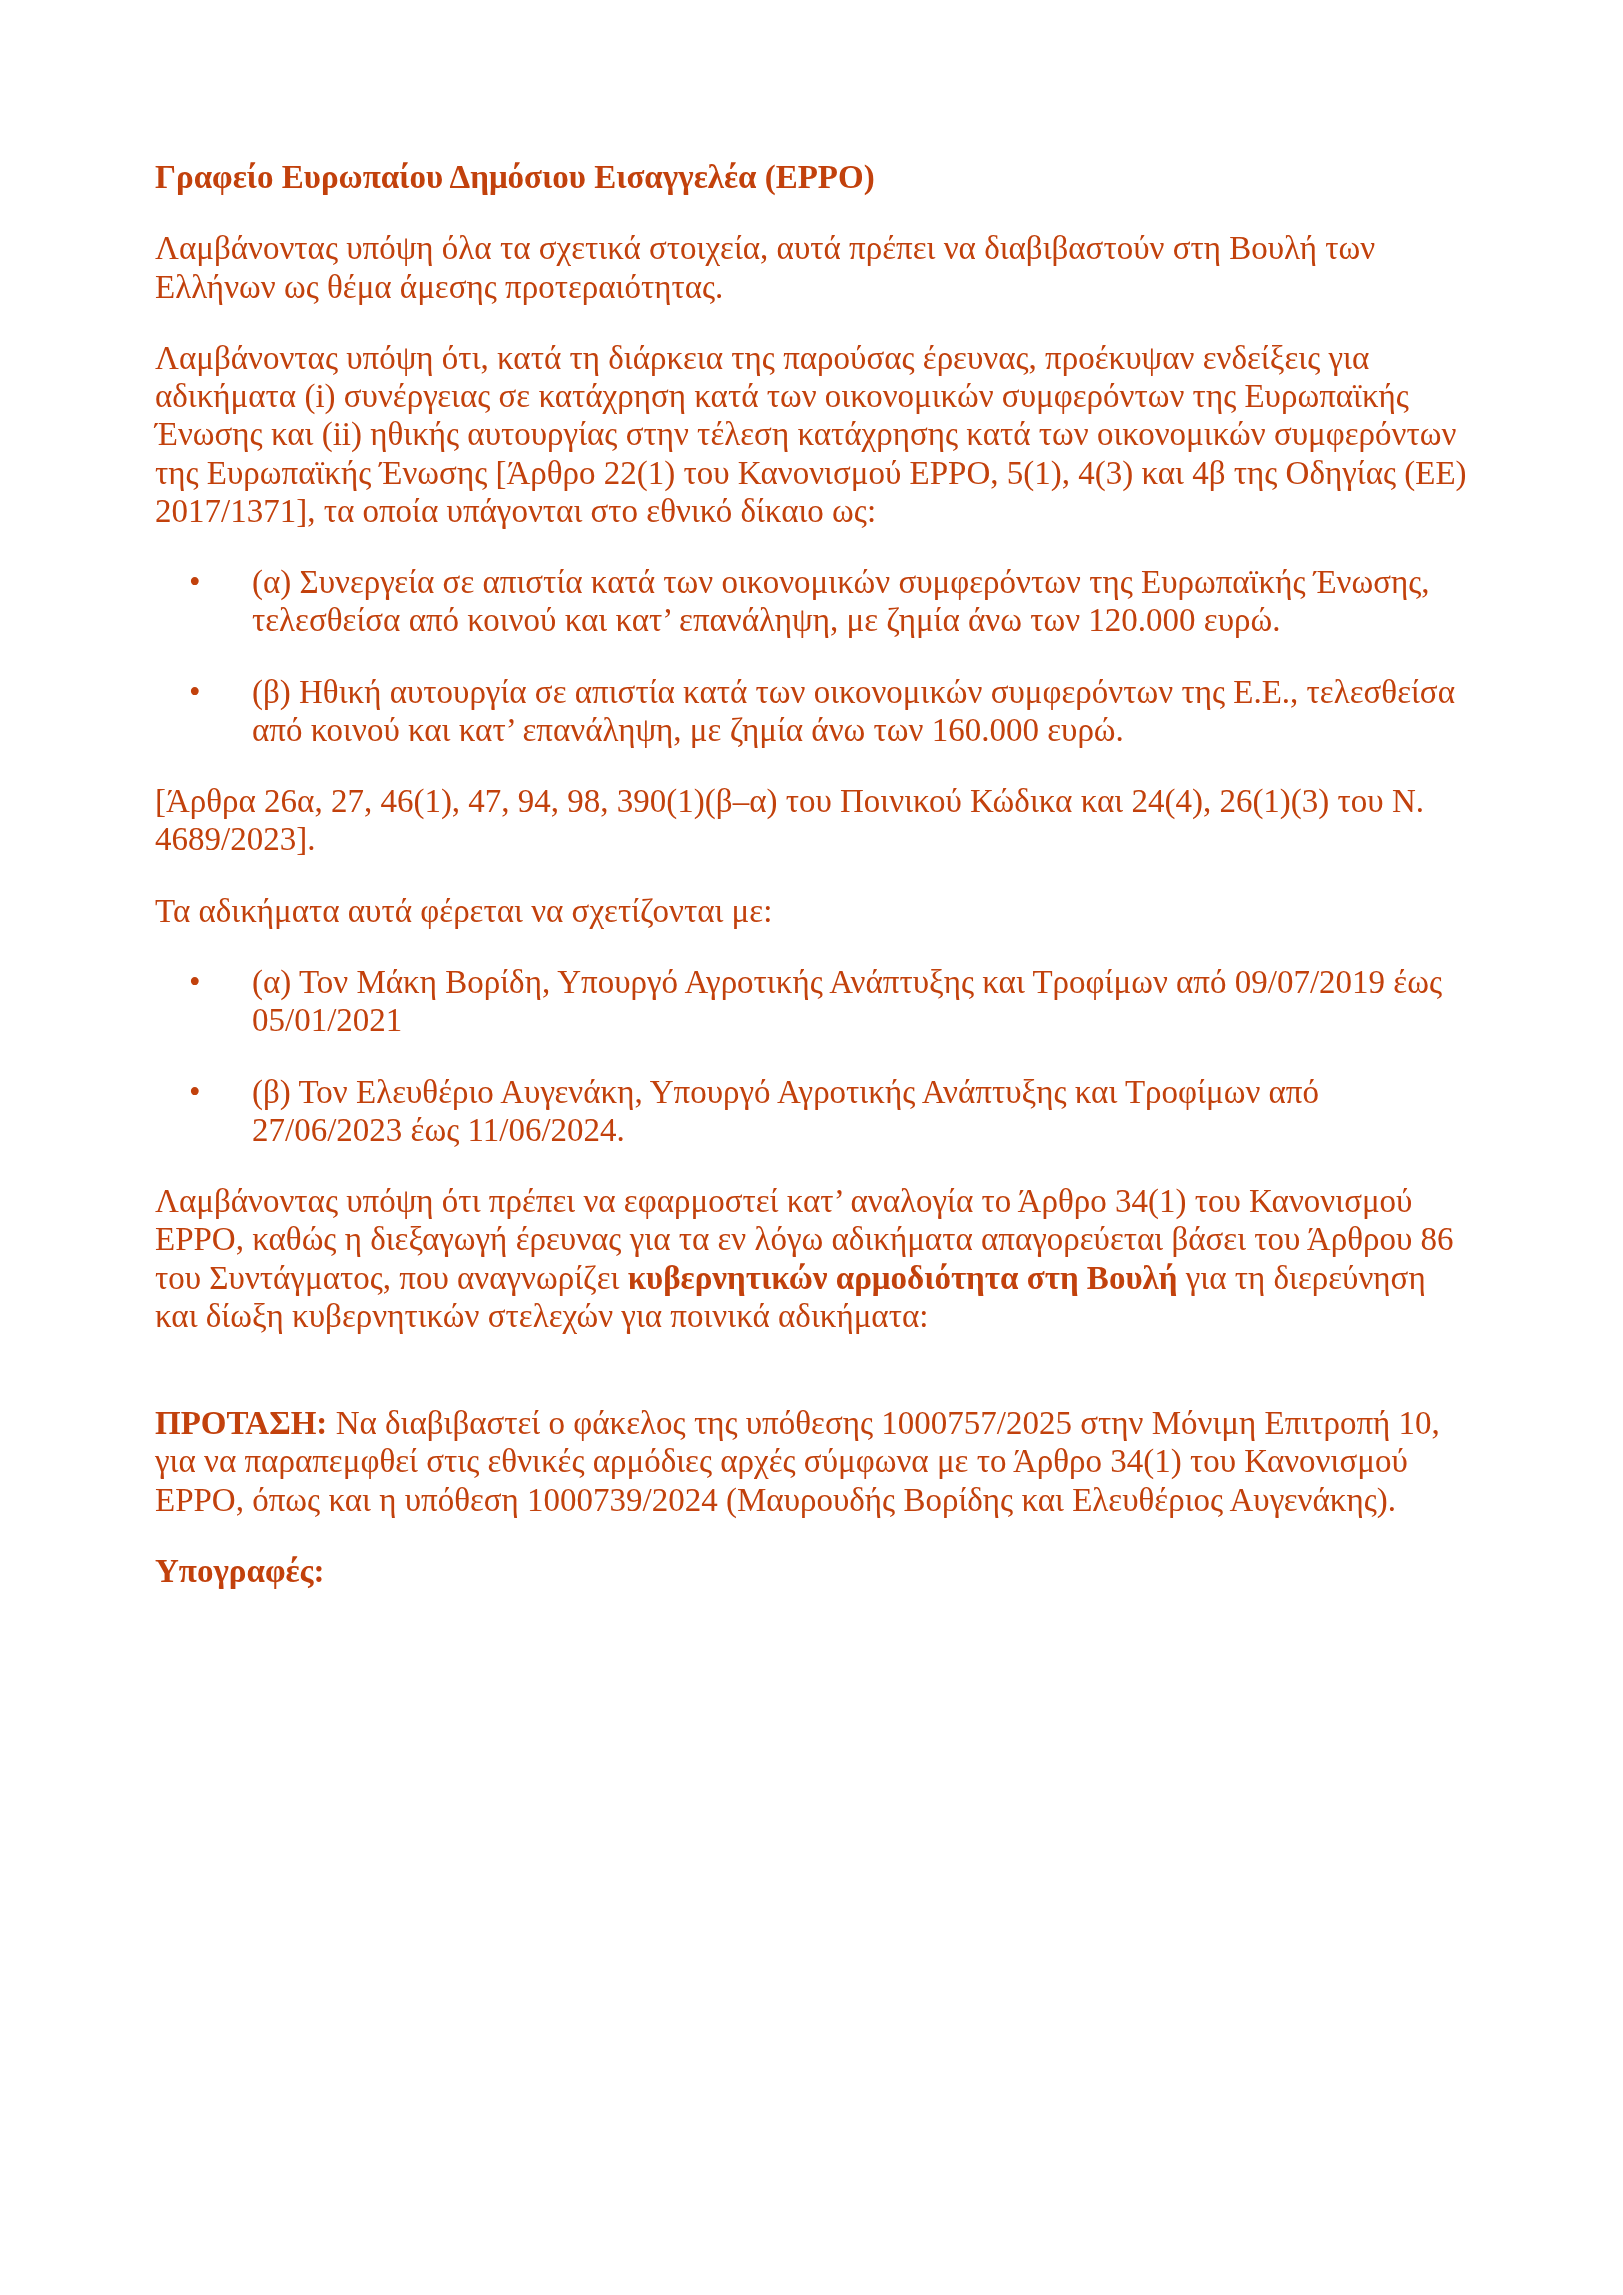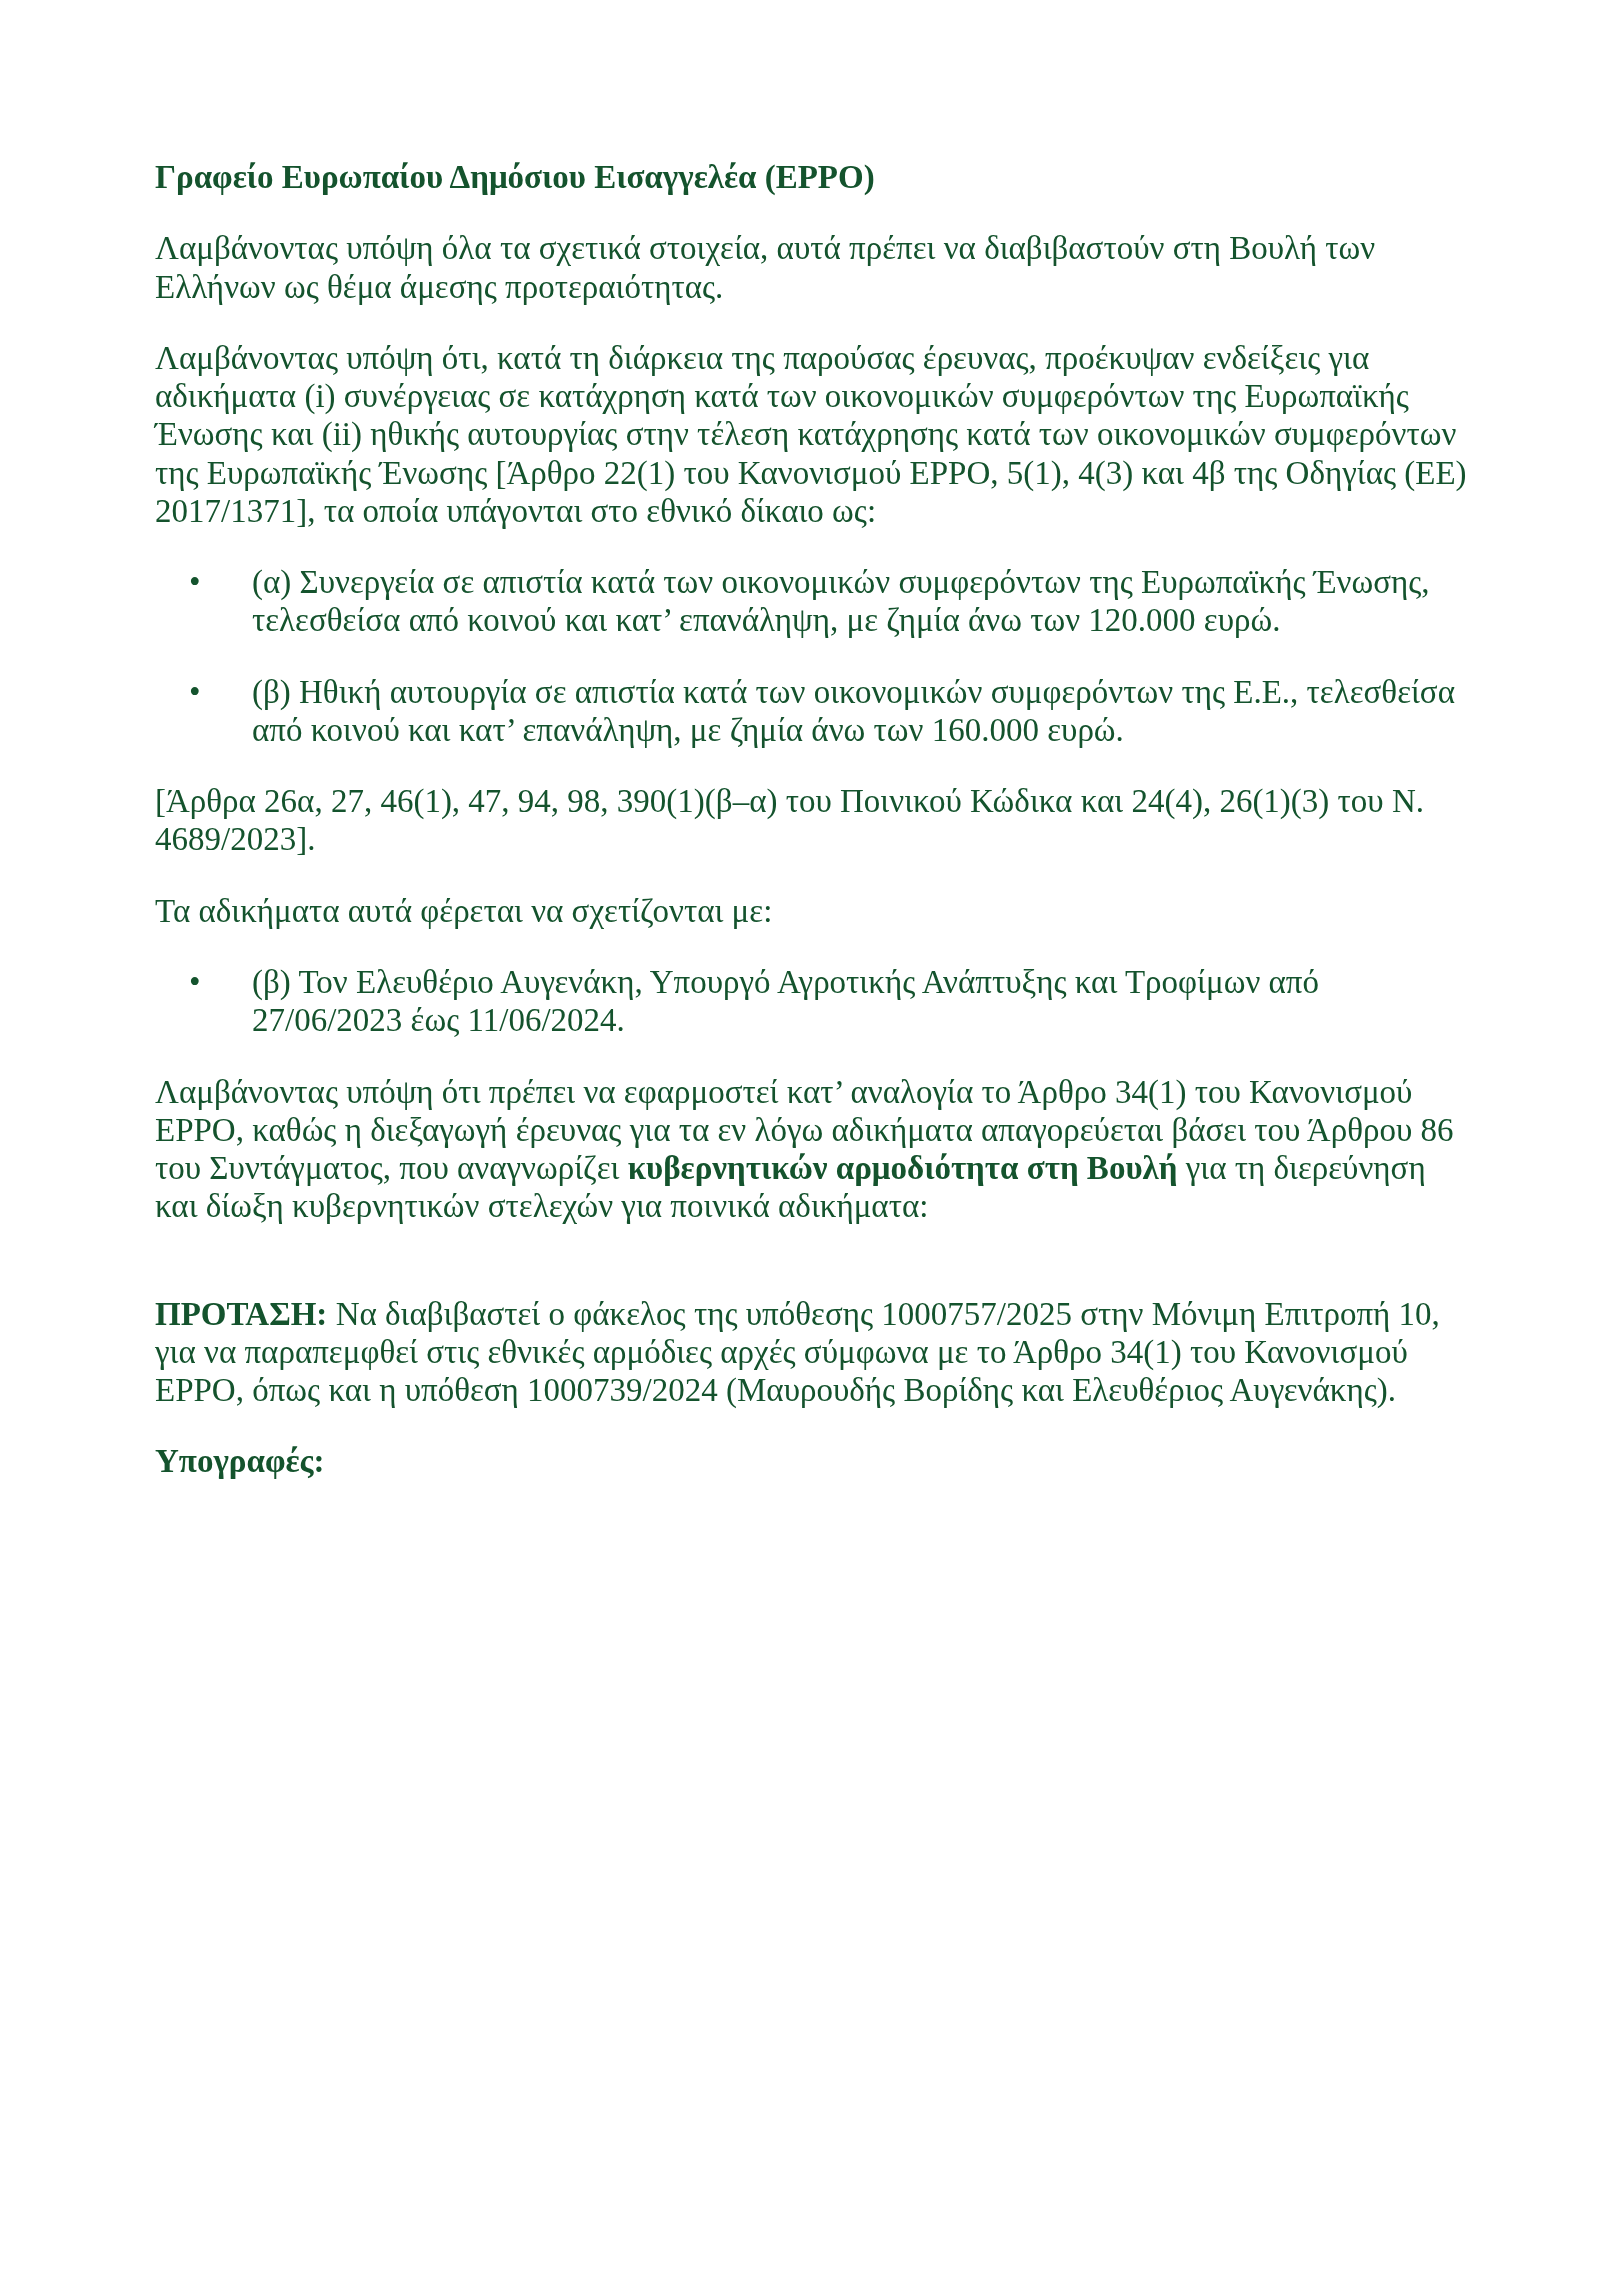--- a/index.html
+++ b/index.html
@@ -6,21 +6,21 @@
     margin: 0;
     padding: 0;
     background: #ffffff;
   }
   .page {
     position: relative;
     width: 1623px;
     height: 2295px;
     box-sizing: border-box;
     background: #ffffff;
-    color: #14532d;
+    color: #c2410c;
     font-family: "Liberation Serif", "DejaVu Serif", serif;
     font-size: 33px;
     line-height: 1.16;
     padding: 158px 154px 0 155px;
     text-align: left;
   }
   .page p {
     margin: 0 0 33px 0;
   }
   .title {
@@ -71,20 +71,23 @@
       <span>(β) Ηθική αυτουργία σε απιστία κατά των οικονομικών συμφερόντων της Ε.Ε., τελεσθείσα από κοινού και κατ’ επανάληψη, με ζημία άνω των 160.000 ευρώ.</span>
     </li>
   </ul>
 
   <p>[Άρθρα 26α, 27, 46(1), 47, 94, 98, 390(1)(β–α) του Ποινικού Κώδικα και 24(4), 26(1)(3) του Ν. 4689/2023].</p>
 
   <p>Τα αδικήματα αυτά φέρεται να σχετίζονται με:</p>
 
   <ul class="doc-list">
     <li>
+      <span>(α) Τον Μάκη Βορίδη, Υπουργό Αγροτικής Ανάπτυξης και Τροφίμων από 09/07/2019 έως 05/01/2021</span>
+    </li>
+    <li>
       <span>(β) Τον Ελευθέριο Αυγενάκη, Υπουργό Αγροτικής Ανάπτυξης και Τροφίμων από 27/06/2023 έως 11/06/2024.</span>
     </li>
   </ul>
 
   <p>
     <span>Λαμβάνοντας υπόψη ότι πρέπει να εφαρμοστεί κατ’ αναλογία το Άρθρο 34(1) του Κανονισμού EPPO, καθώς η διεξαγωγή έρευνας για τα εν λόγω αδικήματα απαγορεύεται βάσει του Άρθρου 86 του Συντάγματος, που αναγνωρίζει </span><strong>κυβερνητικών αρμοδιότητα στη Βουλή</strong><span> για τη διερεύνηση και δίωξη κυβερνητικών στελεχών για ποινικά αδικήματα:</span>
   </p>
 
   <p class="proposal">
     <strong>ΠΡΟΤΑΣΗ:</strong><span> Να διαβιβαστεί ο φάκελος της υπόθεσης 1000757/2025 στην Μόνιμη Επιτροπή 10, για να παραπεμφθεί στις εθνικές αρμόδιες αρχές σύμφωνα με το Άρθρο 34(1) του Κανονισμού EPPO, όπως και η υπόθεση 1000739/2024 (Μαυρουδής Βορίδης και Ελευθέριος Αυγενάκης).</span>

